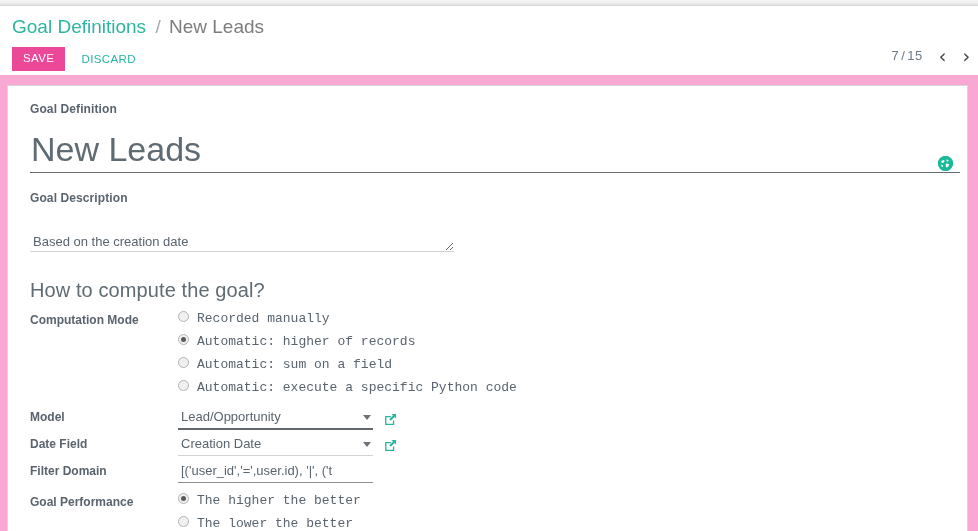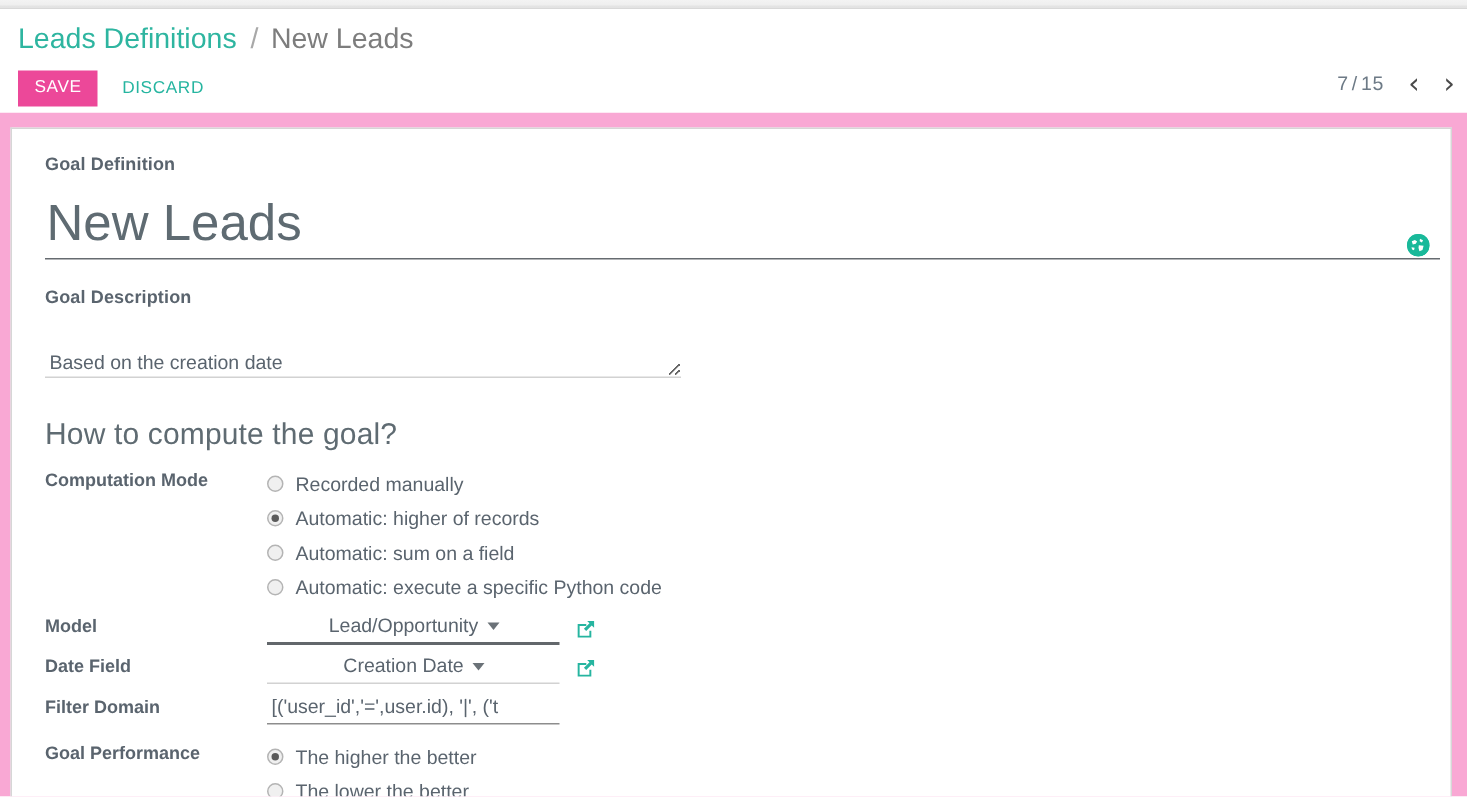--- a/index.html
+++ b/index.html
@@ -210,23 +210,24 @@
     font-weight: bold;
     color: #5a646e;
     padding-top: 2px !important;
     white-space: nowrap;
   }
   .f-value { width: 400px; }
 
   .radio-list { margin: 0; padding: 0; }
   .radio-row {
     display: flex;
-    align-items: center;
+    align-items: flex-start;
     height: 23px;
     cursor: pointer;
+    font-family: Liberation Mono, monospace;
   }
   .radio {
     width: 11px;
     height: 11px;
     border-radius: 50%;
     border: 1px solid #b4b4b4;
     background: #f0f0f0;
     box-sizing: border-box;
     margin-right: 8px;
     position: relative;
@@ -252,21 +253,21 @@
   .row-sel { height: 27px; }
   .sel-wrap {
     display: flex;
     align-items: center;
   }
   .sel-box {
     position: relative;
     width: 195px;
     display: flex;
     align-items: center;
-    justify-content: center;
+    justify-content: space-between;
     padding: 0 2px 2px 3px;
     box-sizing: border-box;
     cursor: pointer;
   }
   .sel-box.strong { border-bottom: 2px solid #62676b; }
   .sel-box.light  { border-bottom: 1px solid #d2d2d2; }
   .sel-text {
     font-size: 13px;
     color: #5a646e;
     line-height: 18px;
@@ -302,21 +303,21 @@
   .spacer-sm { height: 5px; }
 </style>
 </head>
 <body>
 
 <div class="top-strip"></div>
 
 <div class="control-panel">
 
   <div class="breadcrumb">
-    <span class="crumb-link">Leads Definitions</span>
+    <span class="crumb-link">Goal Definitions</span>
     <span class="crumb-sep">/</span>
     <span class="crumb-current">New Leads</span>
   </div>
 
   <div class="cp-buttons">
     <button class="btn-save">SAVE</button>
     <span class="btn-discard">DISCARD</span>
   </div>
 
   <div class="pager">

